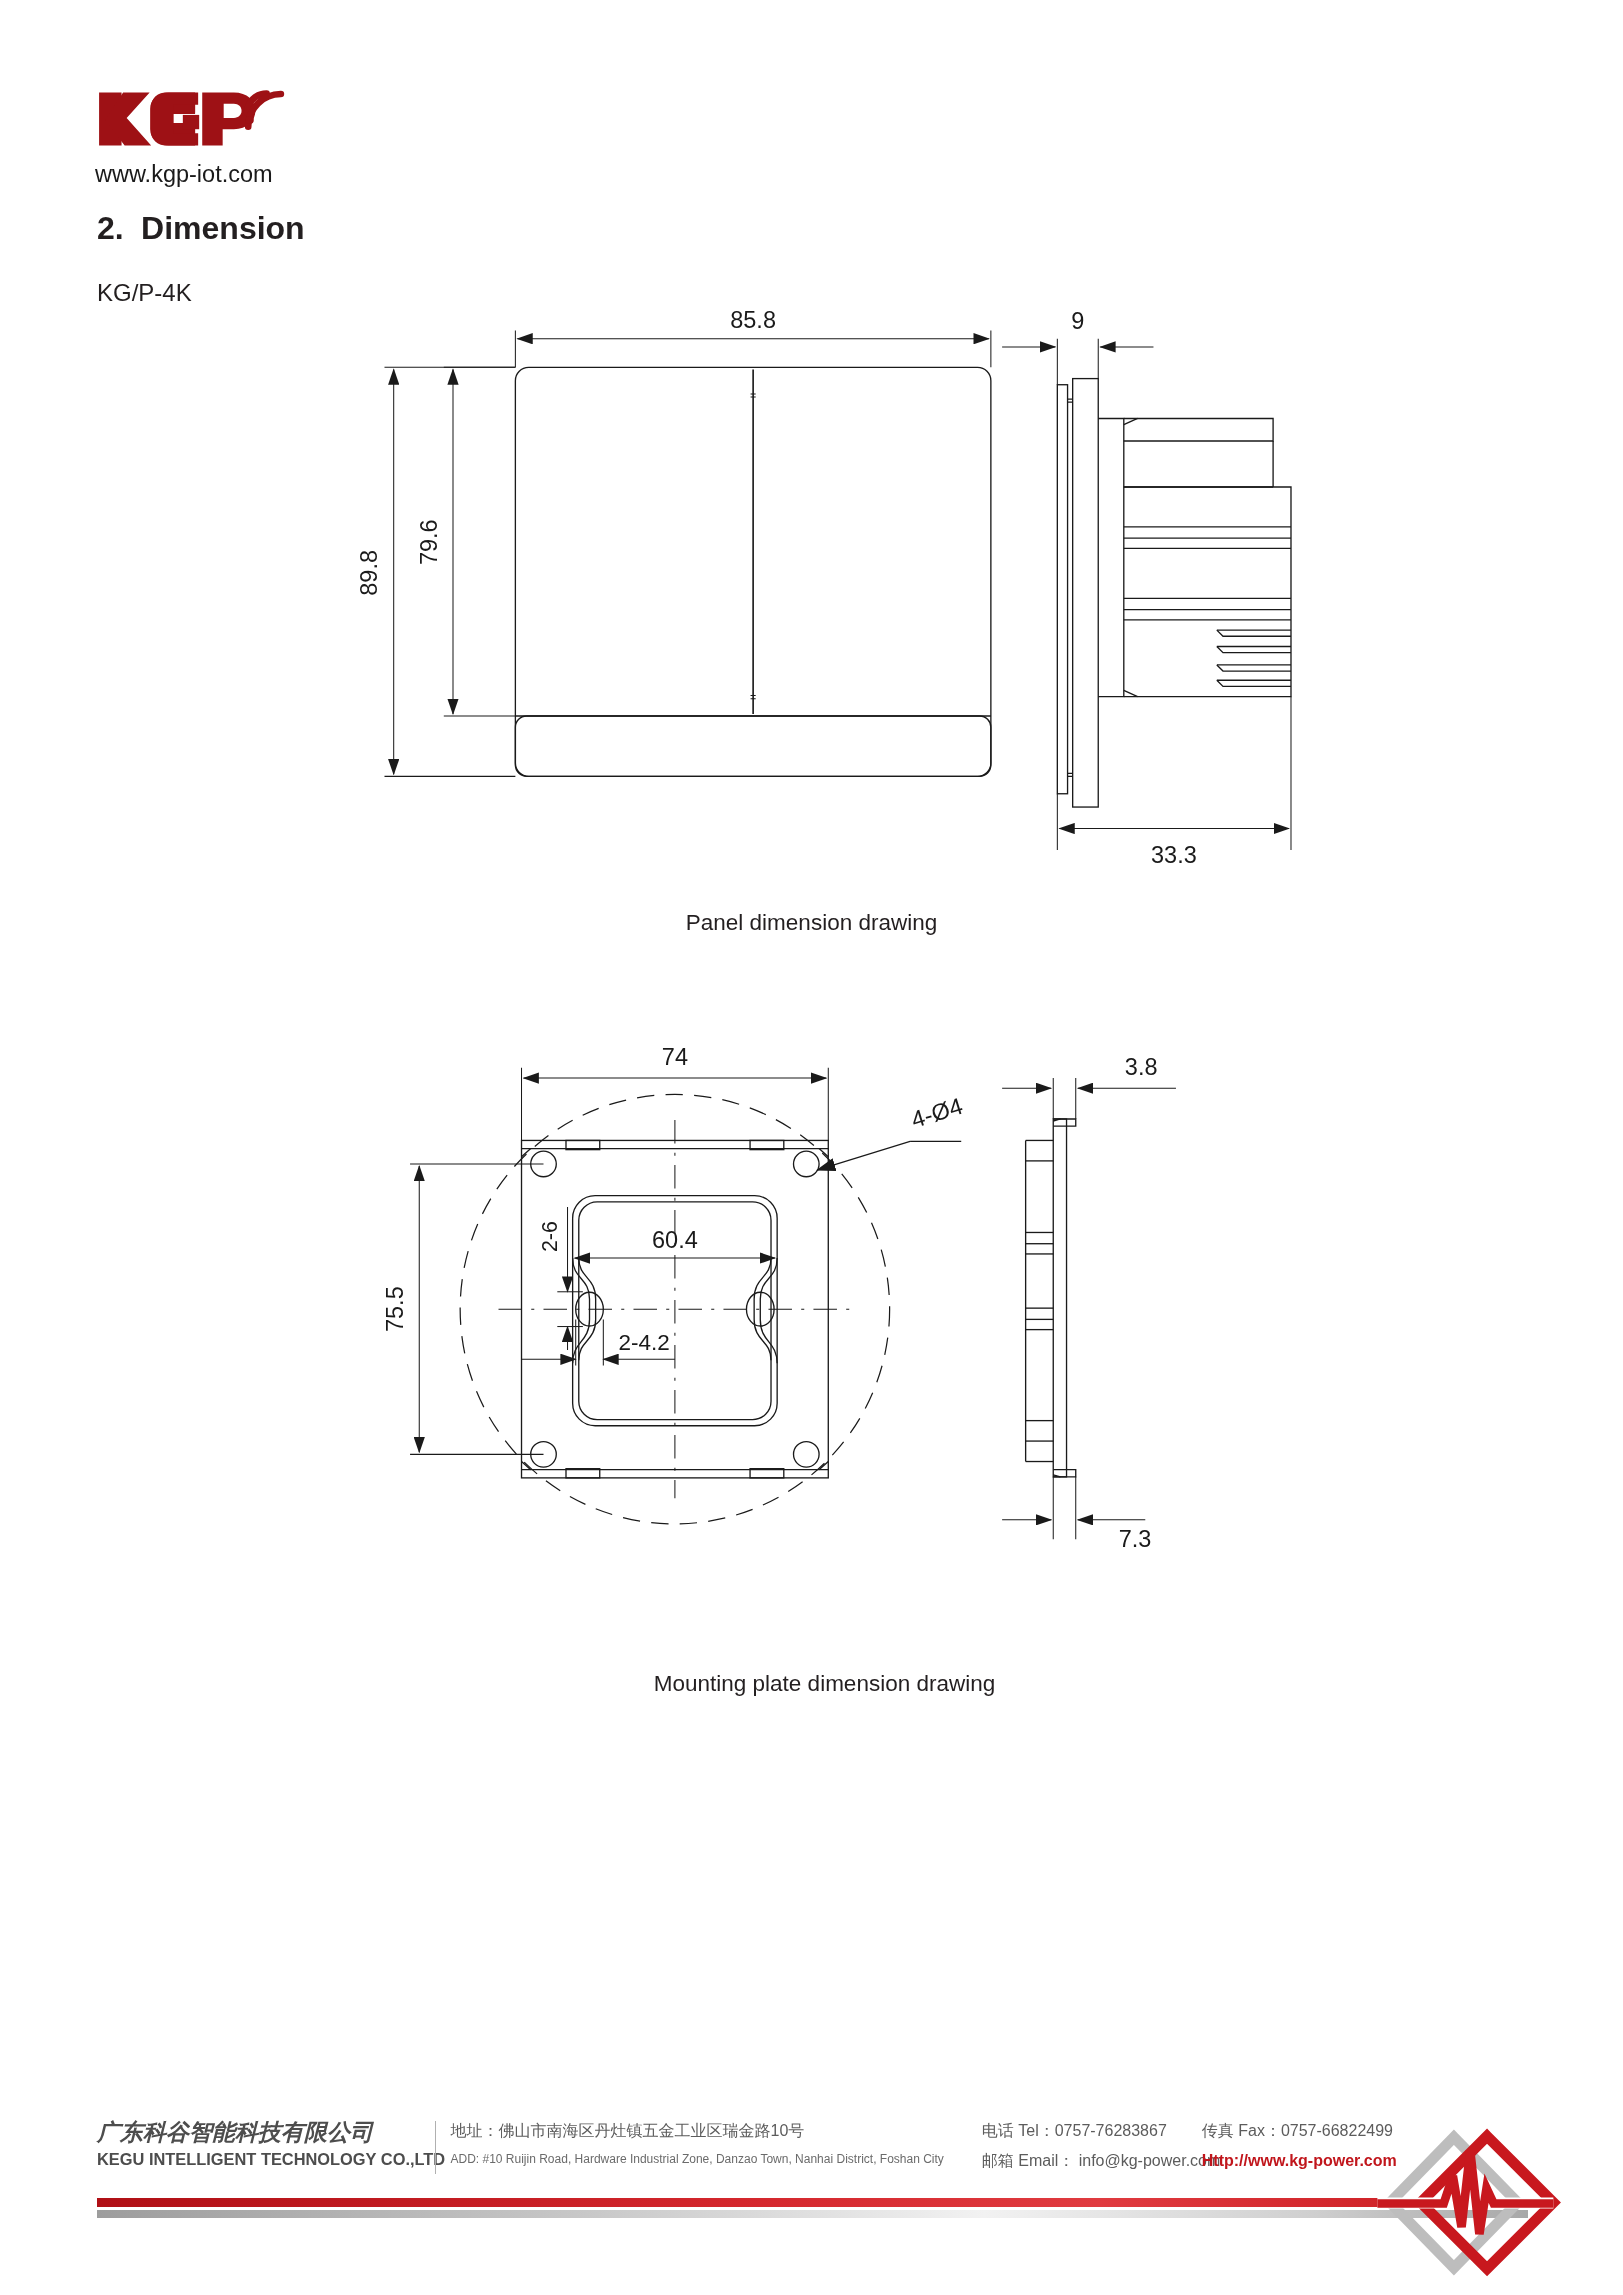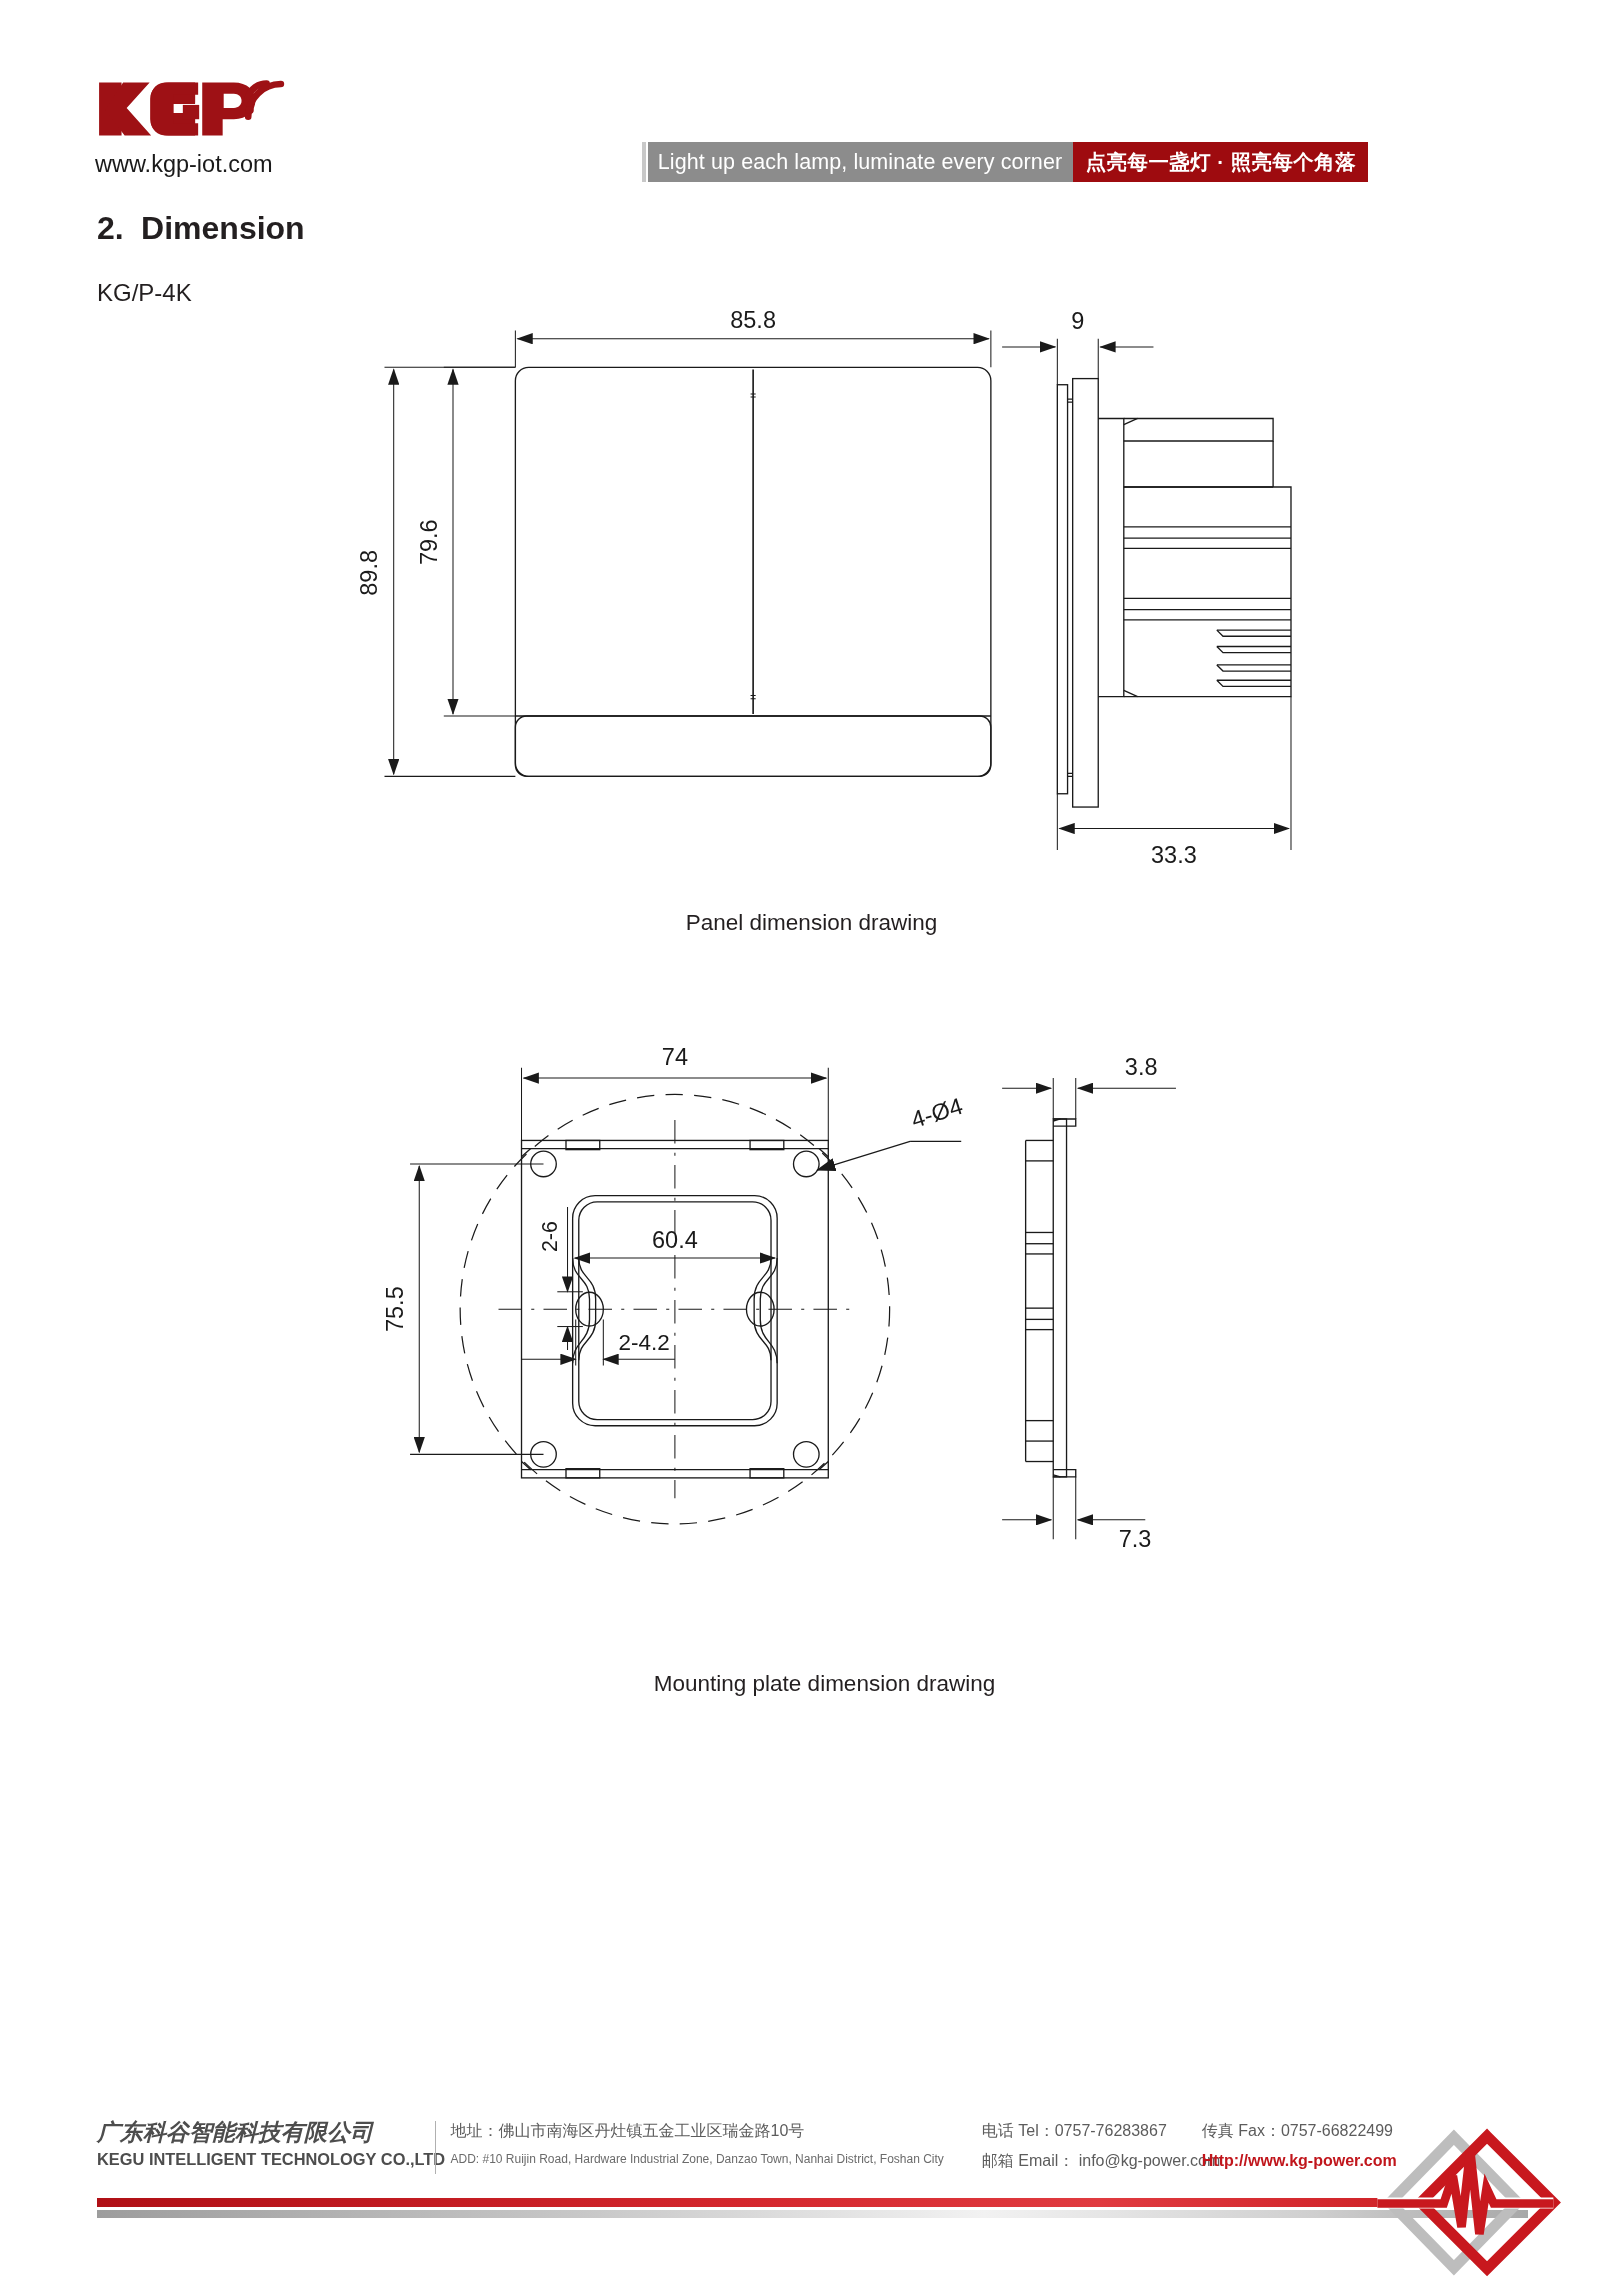--- a/index.html
+++ b/index.html
@@ -12,21 +12,21 @@
     height: 2295px;
     position: relative;
     font-family: "Liberation Sans", sans-serif;
     color: #231f20;
     overflow: hidden;
   }
 
   
   #header {
     position: absolute;
-    top: 8px; left: 0;
+    top: 18px; left: 0;
     width: 1338px;
     height: 199px;
   }
   #logo-block {
     position: absolute;
     left: 95px;
     top: 60px;
     width: 266px;
   }
   #logo-mark {
@@ -252,25 +252,20 @@
         <g fill="none" stroke="#9e1115" stroke-width="13" stroke-linecap="round">
           <path d="M298 68 A38 38 0 0 1 336 30"></path>
           <path d="M300 95 A64 64 0 0 1 364 31"></path>
         </g>
         <circle cx="303" cy="82" r="8" fill="#9e1115"></circle>
       </svg>
     </div>
     <div id="logo-url">www.kgp-iot.com</div>
   </div>
 
-  <div id="tagline-wrap">
-    <div id="tagline-bar-left"></div>
-    <div id="tagline-en">Light up each lamp, luminate every corner</div>
-    <div id="tagline-zh">点亮每一盏灯 · 照亮每个角落</div>
-  </div>
 </div>
 
 <div id="section-title">
   <span class="num">2.</span><span>Dimension</span>
 </div>
 <div id="model-name">KG/P-4K</div>
 
 <svg id="panel-drawing" class="drawing-svg" width="997" height="588" viewBox="0 0 1950 1150" xmlns="http://www.w3.org/2000/svg">
   <defs>
     <marker id="ah" markerWidth="16" markerHeight="11" refX="15" refY="5.5" orient="auto">

